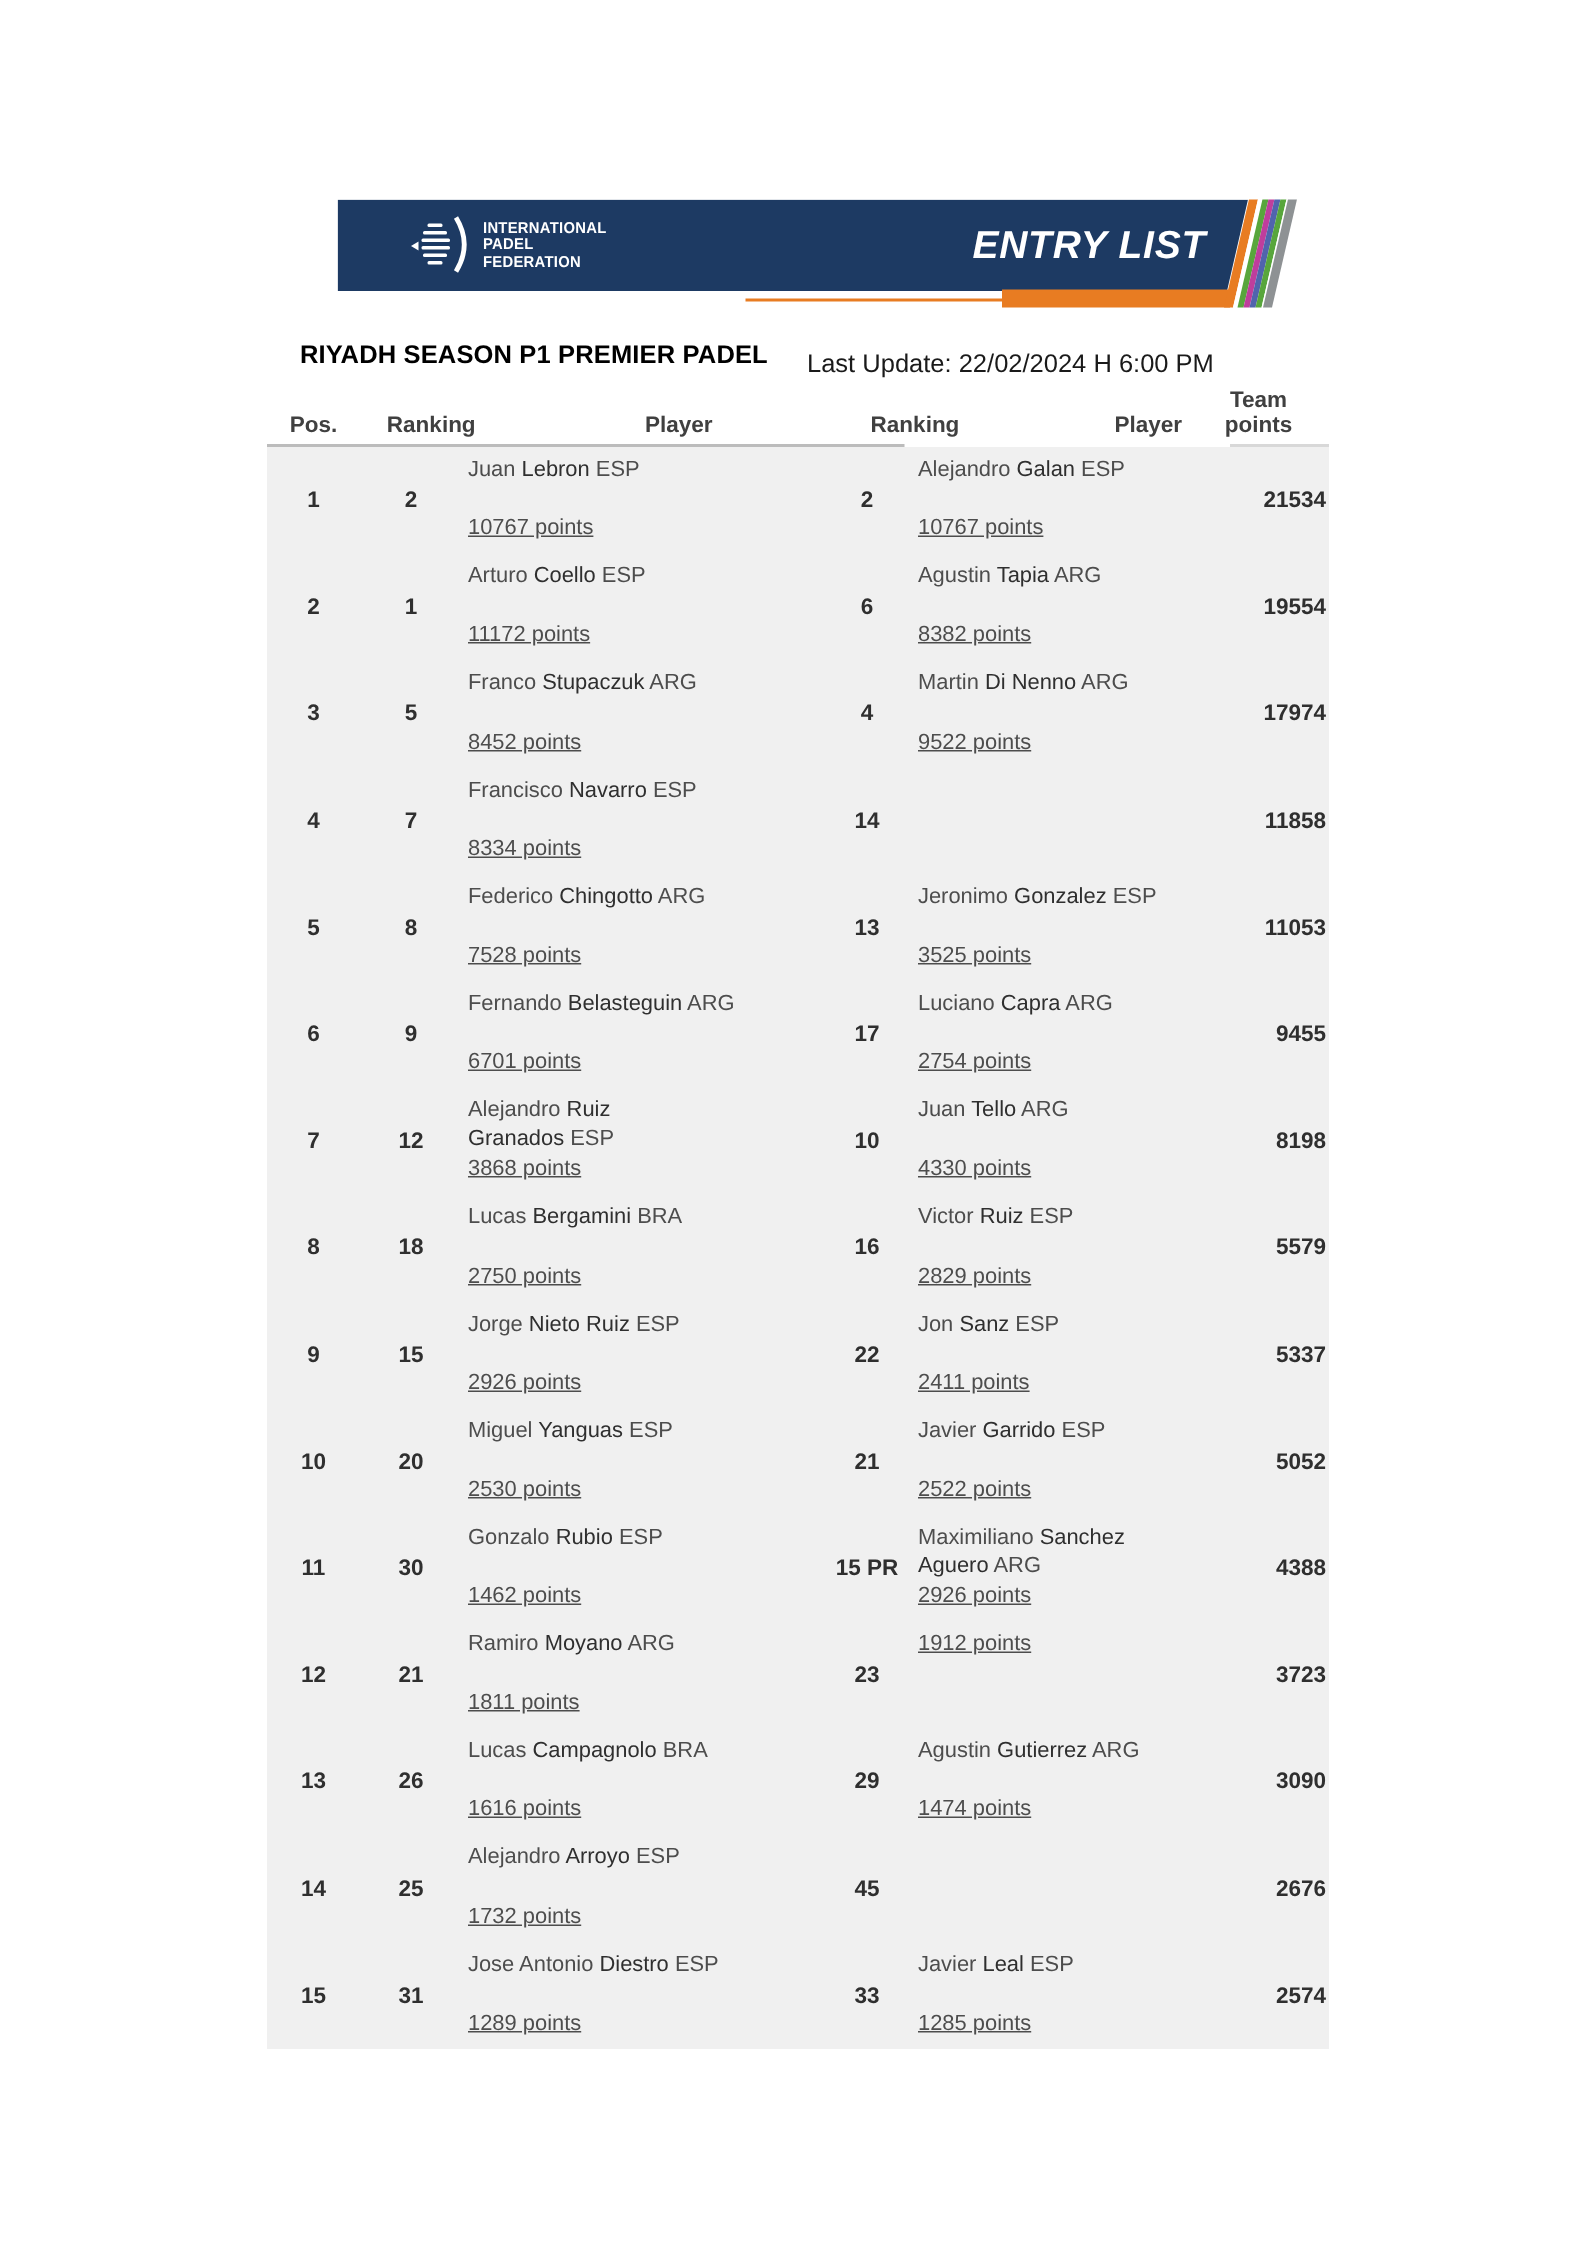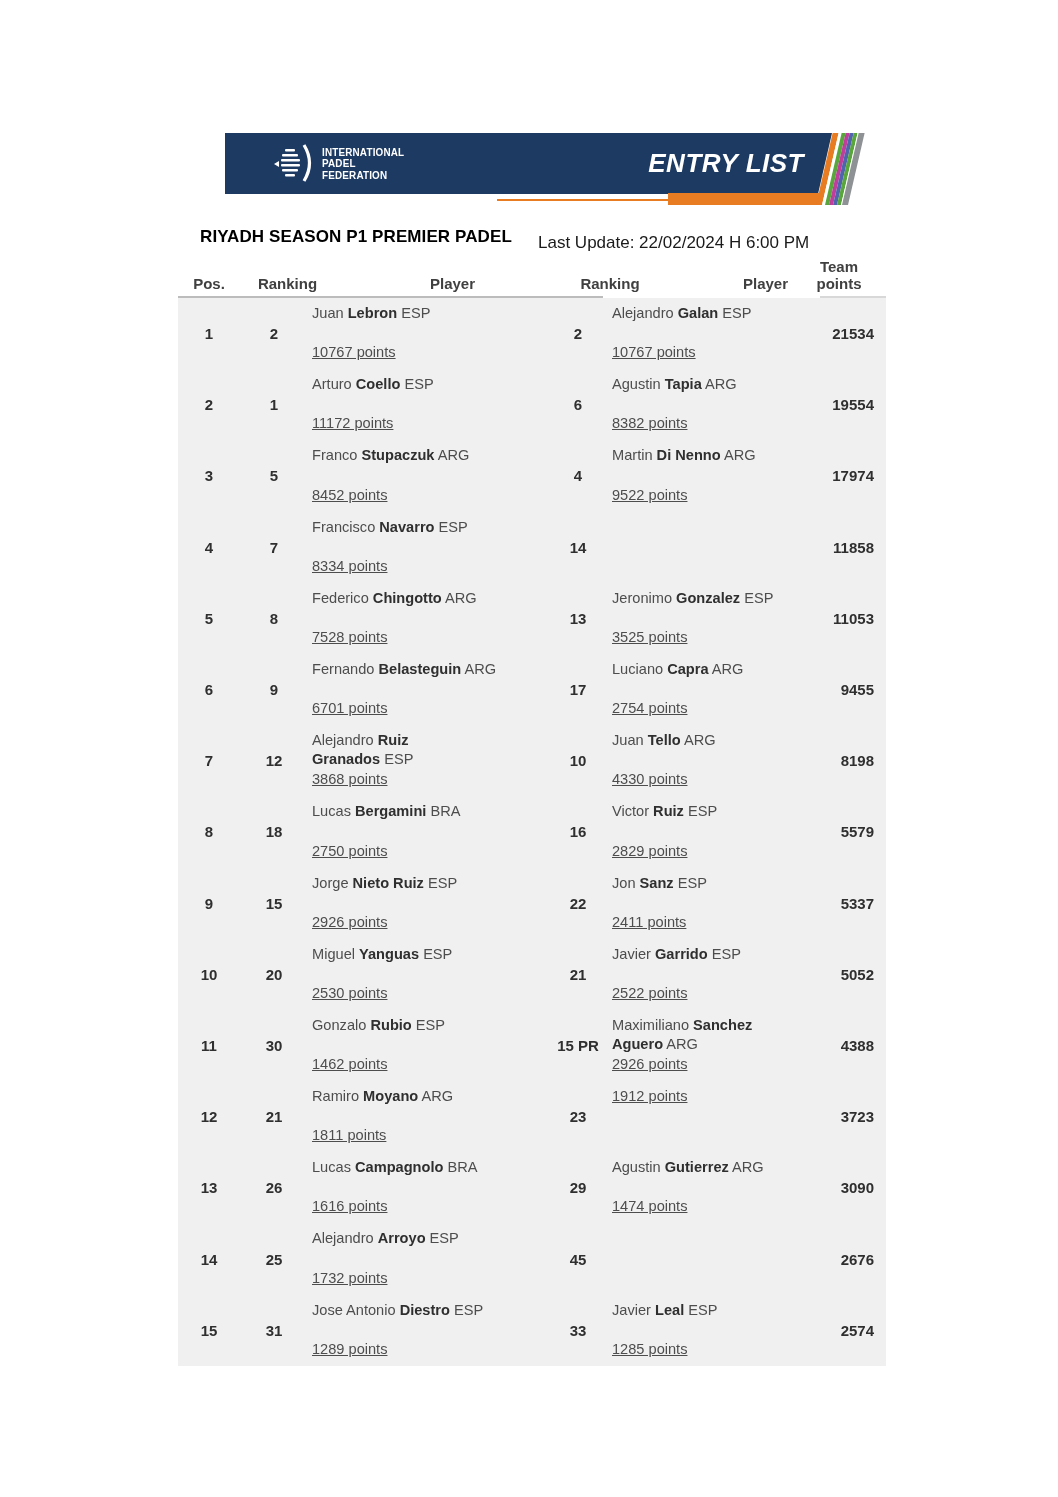--- a/index.html
+++ b/index.html
@@ -60,23 +60,23 @@
   .hborder1{position:absolute;left:0;top:71px;width:425px;height:2px;background:#bcbcbc;}
   .hborder2{position:absolute;left:642px;top:71px;width:66px;height:2px;background:#d8d8d8;}
   .tbody{position:absolute;left:0;top:73px;width:708px;background:#f0f0f0;}
   .row{display:flex;height:71.2px;font-size:14.6px;}
   .c{box-sizing:border-box;}
   .c-pos{width:62px;display:flex;align-items:center;justify-content:center;}
   .c-rank{width:68px;display:flex;align-items:center;justify-content:center;}
   .c-r2{width:60px;display:flex;align-items:center;justify-content:center;white-space:nowrap;}
   .c-player{width:240px;padding:6px 0 7px 4px;display:flex;flex-direction:column;justify-content:space-between;line-height:19px;}
   .c-player2{width:212px;}
-  .c-team{flex:1;display:flex;align-items:center;justify-content:flex-end;padding-right:12px;}
+  .c-team{flex:1;display:flex;align-items:center;justify-content:flex-end;padding-right:2px;}
   .num{font-weight:bold;color:#2f2f2f;font-size:15px;}
-  .bold{font-weight:bold;color:#2f2f2f;}
+  .bold{font-weight:normal;color:#2f2f2f;}
   .pname{color:#4d4d4d;}
   .ppts{color:#4d4d4d;text-decoration:underline;}
 </style>
 </head>
 <body>
 
 <div class="banner">
   <div class="navy"></div>
 
   <div class="logo">

